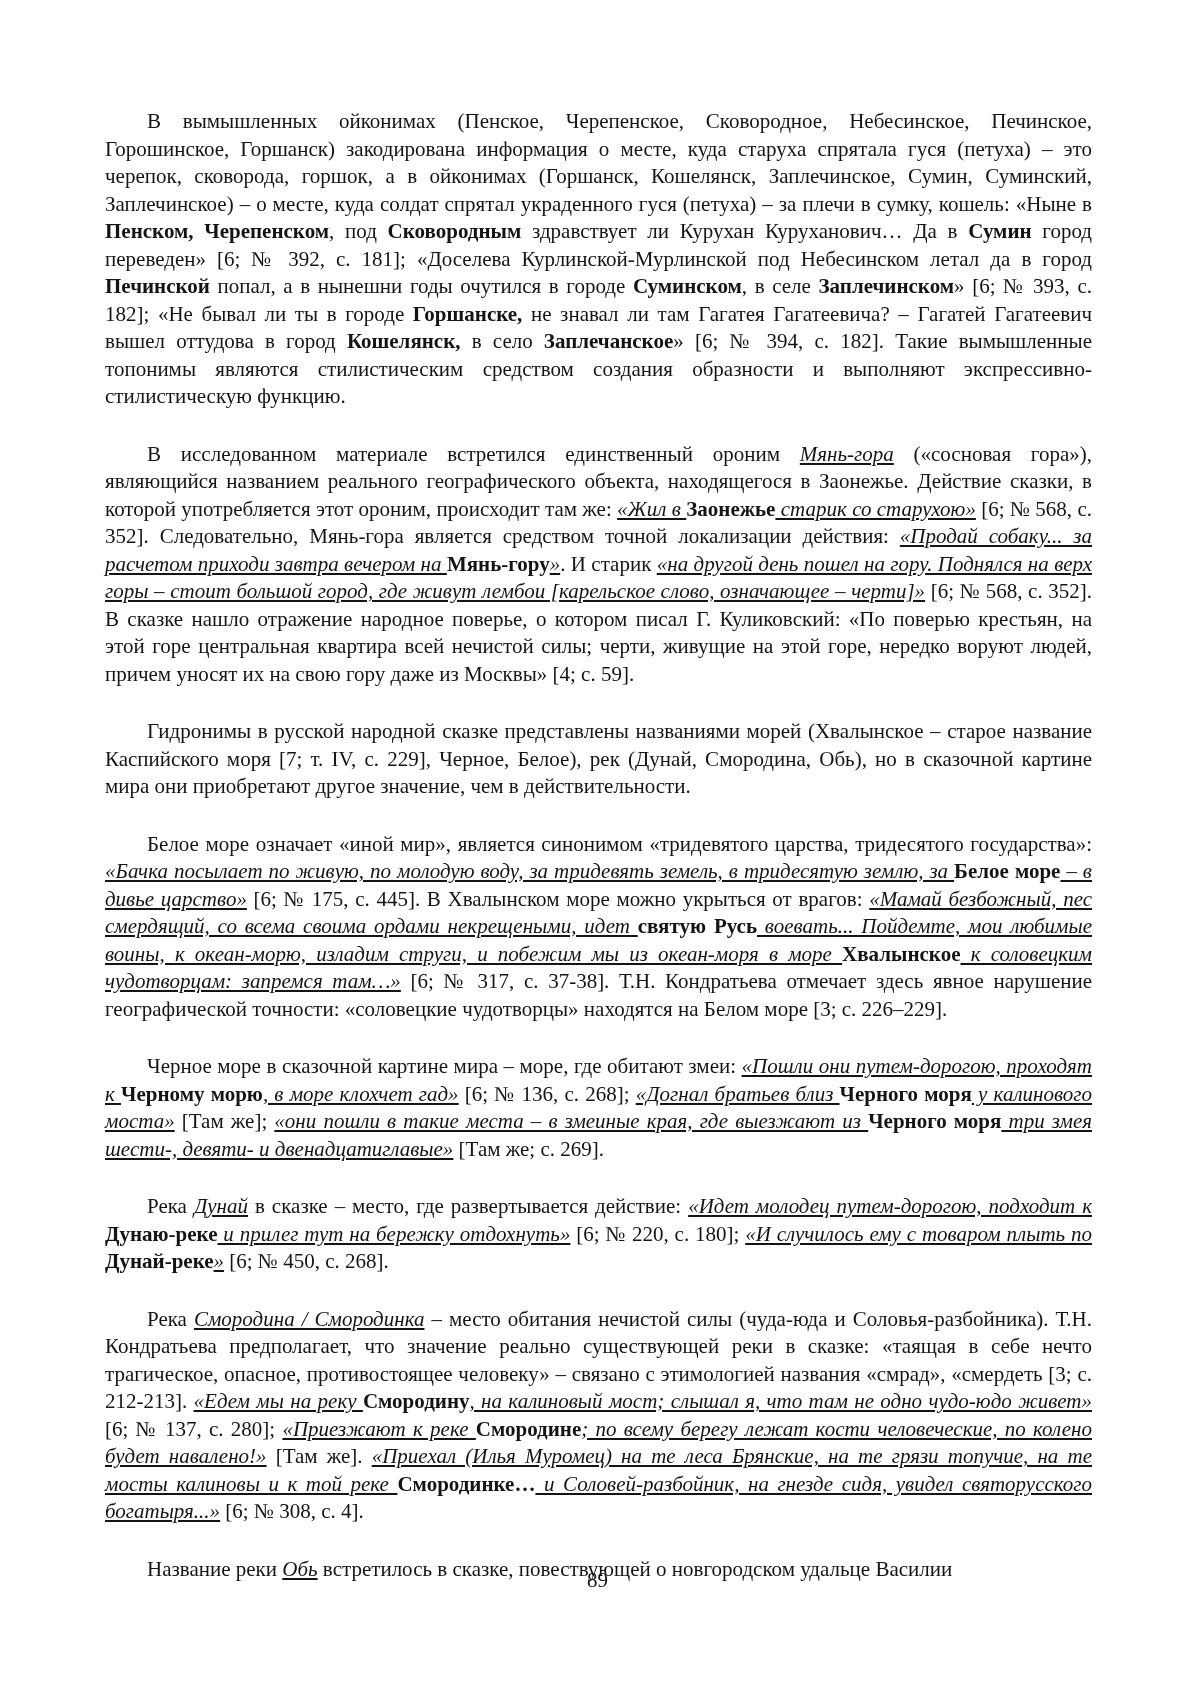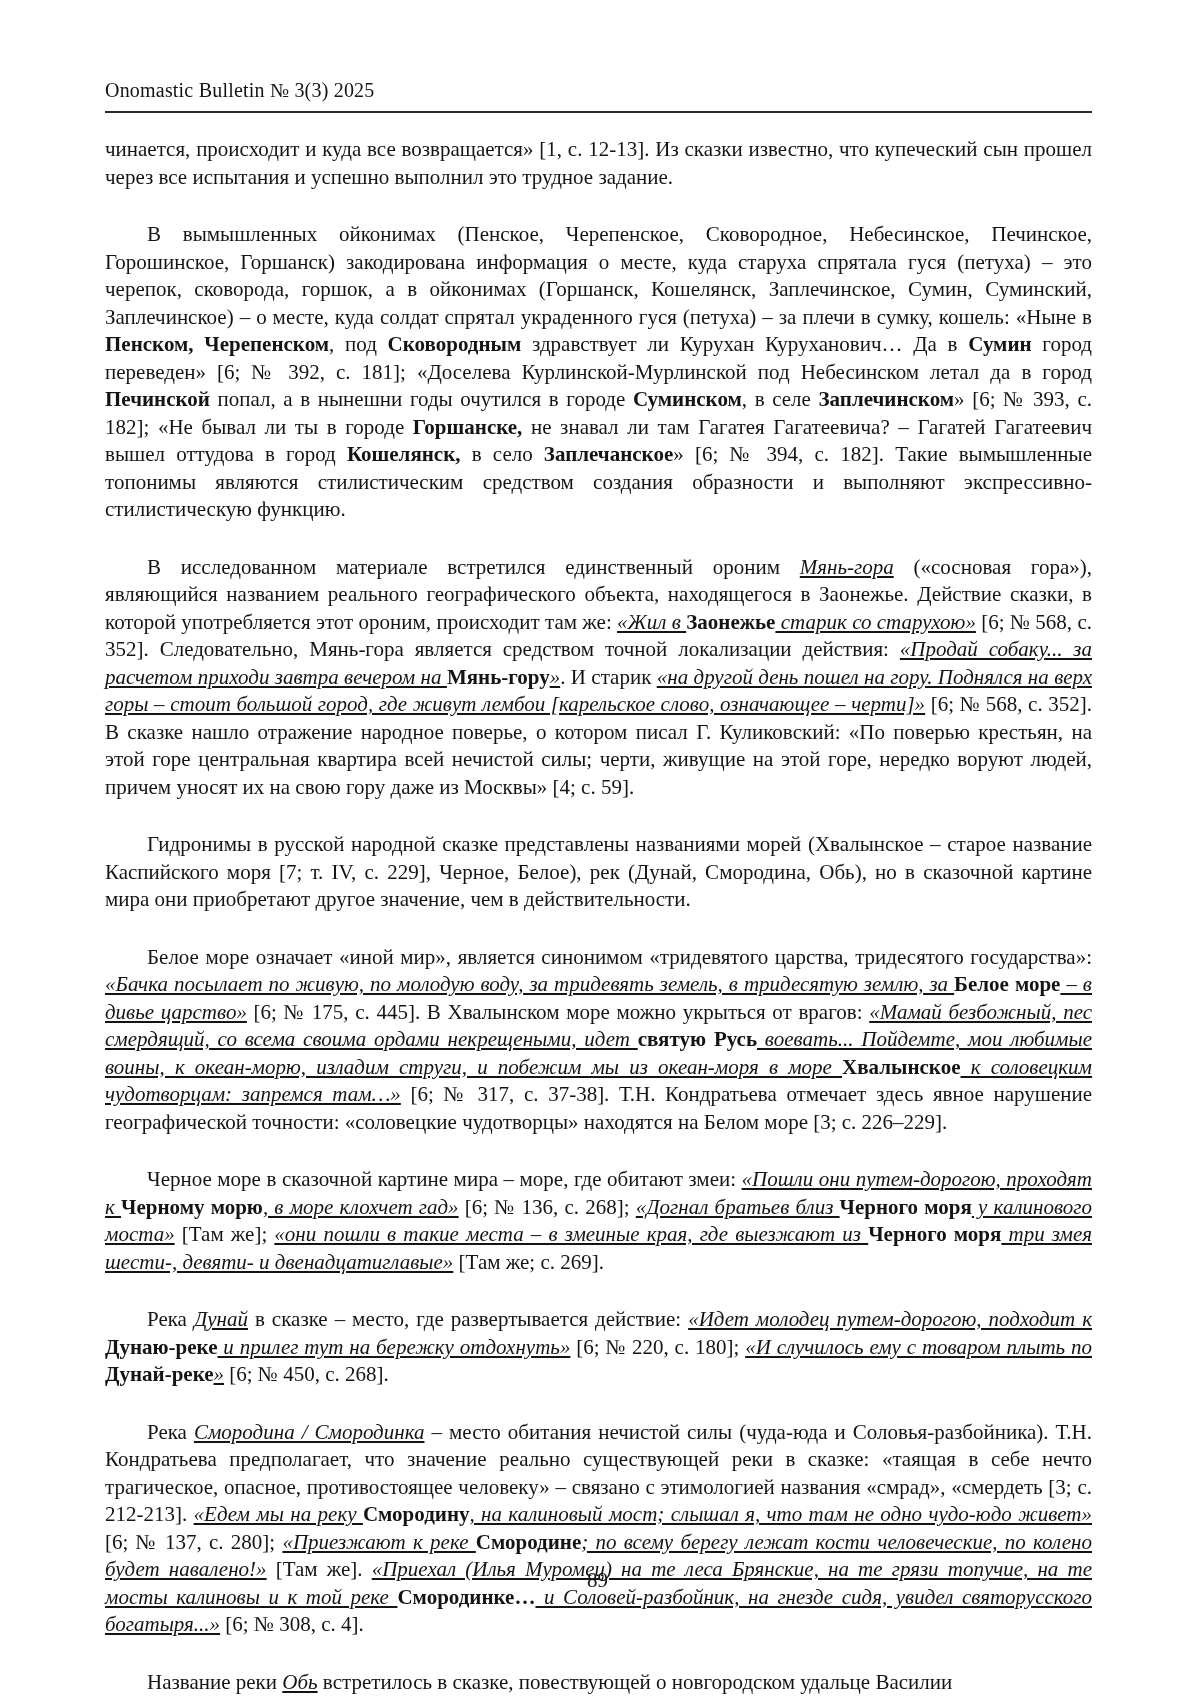--- a/index.html
+++ b/index.html
@@ -42,24 +42,22 @@
     width: 985px;
     text-align: center;
     font-size: 21px;
     color: #141414;
   }
 </style>
 </head>
 <body>
 
 <div class="page">
-  <div class="running-head">Onomastic Bulletin № 3(3) 2025</div>
 
   <div class="body-text">
-      <p class=""><span>чинается, происходит и куда все возвращается» [1, с. 12-13]. Из сказки известно, что купеческий сын прошел через все испытания и успешно выполнил это трудное задание.</span></p>
       <p class="indent"><span>В вымышленных ойконимах (Пенское, Черепенское, Сковородное, Небесинское, Печинское, Горошинское, Горшанск) закодирована информация о месте, куда старуха спрятала гуся (петуха) – это черепок, сковорода, горшок, а в ойконимах (Горшанск, Кошелянск, Заплечинское, Сумин, Суминский, Заплечинское) – о месте, куда солдат спрятал украденного гуся (петуха) – за плечи в сумку, кошель: «Ныне в </span><span class="b">Пенском, Черепенском</span><span>, под </span><span class="b">Сковородным</span><span> здравствует ли Курухан Куруханович… Да в </span><span class="b">Сумин</span><span> город переведен» [6; № 392, с. 181]; «Доселева Курлинской-Мурлинской под Небесинском летал да в город </span><span class="b">Печинской</span><span> попал, а в нынешни годы очутился в городе </span><span class="b">Суминском</span><span>, в селе </span><span class="b">Заплечинском</span><span>» [6; № 393, с. 182]; «Не бывал ли ты в городе </span><span class="b">Горшанске,</span><span> не знавал ли там Гагатея Гагатеевича? – Гагатей Гагатеевич вышел оттудова в город </span><span class="b">Кошелянск,</span><span> в село </span><span class="b">Заплечанское</span><span>» [6; № 394, с. 182]. Такие вымышленные топонимы являются стилистическим средством создания образности и выполняют экспрессивно-стилистическую функцию.</span></p>
       <p class="indent"><span>В исследованном материале встретился единственный ороним </span><span class="i">Мянь-гора</span><span> («сосновая гора»), являющийся названием реального географического объекта, находящегося в Заонежье. Действие сказки, в которой употребляется этот ороним, происходит там же: </span><span class="i">«Жил в </span><span class="bi">Заонежье</span><span class="i"> старик со старухою»</span><span> [6; № 568, с. 352]. Следовательно, Мянь-гора является средством точной локализации действия: </span><span class="i">«Продай собаку... за расчетом приходи завтра вечером на </span><span class="bi">Мянь-гору</span><span class="i">»</span><span>. И старик </span><span class="i">«на другой день пошел на гору. Поднялся на верх горы – стоит большой город, где живут лембои [карельское слово, означающее – черти]»</span><span> [6; № 568, с. 352]. В сказке нашло отражение народное поверье, о котором писал Г. Куликовский: «По поверью крестьян, на этой горе центральная квартира всей нечистой силы; черти, живущие на этой горе, нередко воруют людей, причем уносят их на свою гору даже из Москвы» [4; с. 59].</span></p>
       <p class="indent"><span>Гидронимы в русской народной сказке представлены названиями морей (Хвалынское – старое название Каспийского моря [7; т. IV, с. 229], Черное, Белое), рек (Дунай, Смородина, Обь), но в сказочной картине мира они приобретают другое значение, чем в действительности.</span></p>
       <p class="indent"><span>Белое море означает «иной мир», является синонимом «тридевятого царства, тридесятого государства»: </span><span class="i">«Бачка посылает по живую, по молодую воду, за тридевять земель, в тридесятую землю, за </span><span class="bi">Белое море</span><span class="i"> – в дивье царство»</span><span> [6; № 175, с. 445]. В Хвалынском море можно укрыться от врагов: </span><span class="i">«Мамай безбожный, пес смердящий, со всема своима ордами некрещеными, идет </span><span class="bi">святую Русь</span><span class="i"> воевать... Пойдемте, мои любимые воины, к океан-морю, изладим струги, и побежим мы из океан-моря в море </span><span class="bi">Хвалынское</span><span class="i"> к соловецким чудотворцам: запремся там…»</span><span> [6; № 317, с. 37-38]. Т.Н. Кондратьева отмечает здесь явное нарушение географической точности: «соловецкие чудотворцы» находятся на Белом море [3; с. 226–229].</span></p>
       <p class="indent"><span>Черное море в сказочной картине мира – море, где обитают змеи: </span><span class="i">«Пошли они путем-дорогою, проходят к </span><span class="bi">Черному морю</span><span class="i">, в море клохчет гад»</span><span> [6; № 136, с. 268]; </span><span class="i">«Догнал братьев близ </span><span class="bi">Черного моря</span><span class="i"> у калинового моста»</span><span> [Там же]; </span><span class="i">«они пошли в такие места – в змеиные края, где выезжают из </span><span class="bi">Черного моря</span><span class="i"> три змея шести-, девяти- и двенадцатиглавые»</span><span> [Там же; с. 269].</span></p>
       <p class="indent"><span>Река </span><span class="i">Дунай</span><span> в сказке – место, где развертывается действие: </span><span class="i">«Идет молодец путем-дорогою, подходит к </span><span class="bi">Дунаю-реке</span><span class="i"> и прилег тут на бережку отдохнуть»</span><span> [6; № 220, с. 180]; </span><span class="i">«И случилось ему с товаром плыть по </span><span class="bi">Дунай-реке</span><span class="i">»</span><span> [6; № 450, с. 268].</span></p>
       <p class="indent"><span>Река </span><span class="i">Смородина / Смородинка</span><span> – место обитания нечистой силы (чуда-юда и Соловья-разбойника). Т.Н. Кондратьева предполагает, что значение реально существующей реки в сказке: «таящая в себе нечто трагическое, опасное, противостоящее человеку» – связано с этимологией названия «смрад», «смердеть [3; с. 212-213]. </span><span class="i">«Едем мы на реку </span><span class="bi">Смородину</span><span class="i">, на калиновый мост; слышал я, что там не одно чудо-юдо живет»</span><span> [6; № 137, с. 280]; </span><span class="i">«Приезжают к реке </span><span class="bi">Смородине</span><span class="i">; по всему берегу лежат кости человеческие, по колено будет навалено!»</span><span> [Там же]. </span><span class="i">«Приехал (Илья Муромец) на те леса Брянские, на те грязи топучие, на те мосты калиновы и к той реке </span><span class="bi">Смородинке…</span><span class="i"> и Соловей-разбойник, на гнезде сидя, увидел святорусского богатыря...»</span><span> [6; № 308, с. 4].</span></p>
       <p class="indent"><span>Название реки </span><span class="i">Обь</span><span> встретилось в сказке, повествующей о новгородском удальце Василии</span></p>
     </div>
 

